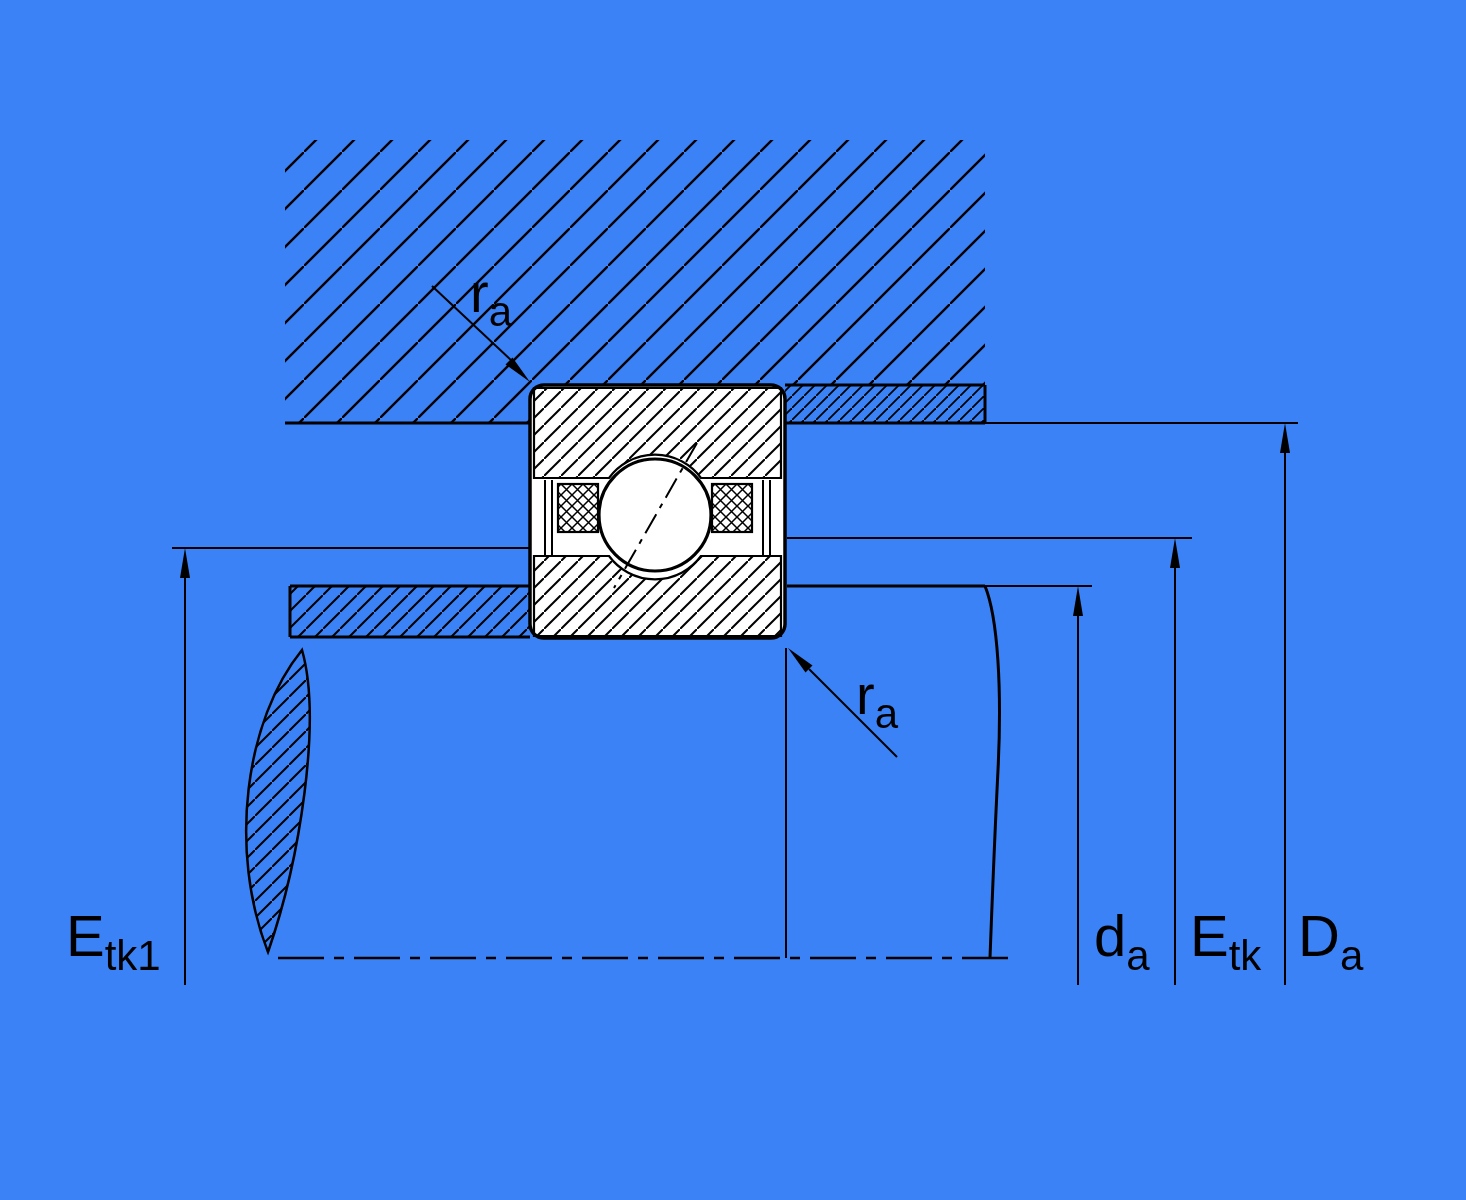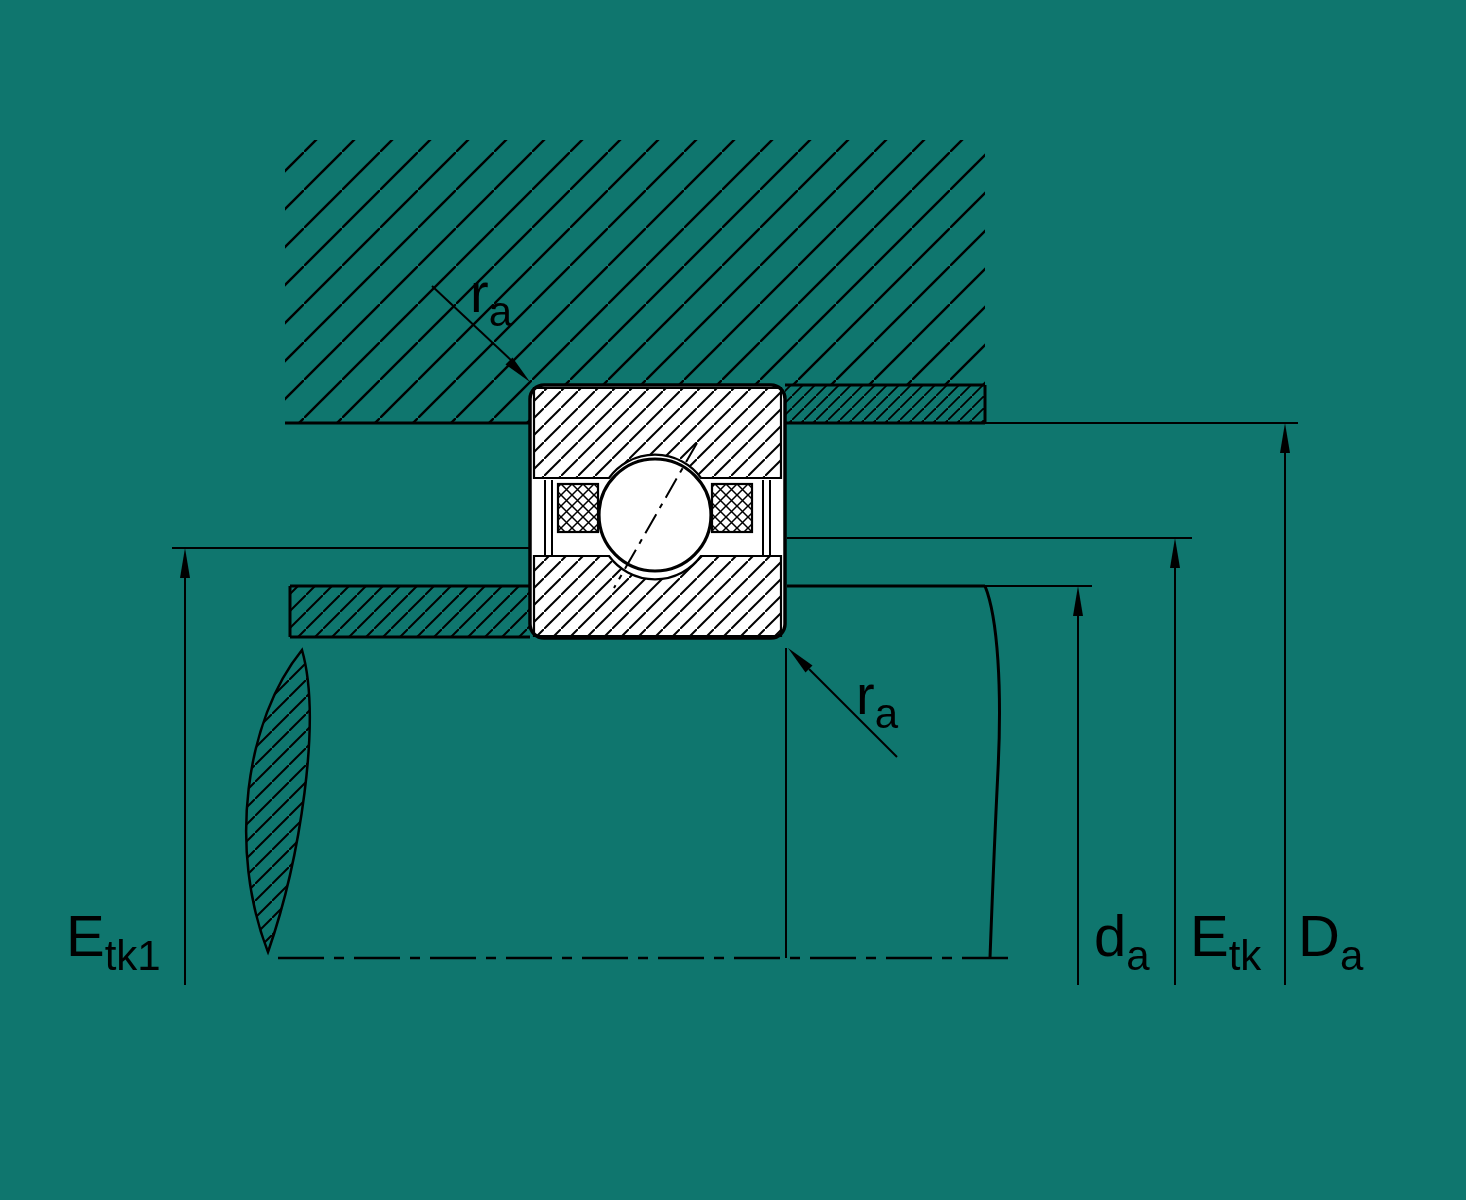--- a/index.html
+++ b/index.html
@@ -1,16 +1,16 @@
 <!DOCTYPE html>
 <html><head>
 <meta charset="utf-8">
 <style>
   html,body{margin:0;padding:0;background:#ffffff;}
-  .stage{position:relative;width:1466px;height:1200px;background:#0f766e;overflow:hidden;}
+  .stage{position:relative;width:1466px;height:1200px;background:#3b82f6;overflow:hidden;}
   svg{display:block;}
   text{font-family:"Liberation Sans","DejaVu Sans",sans-serif;fill:#000000;}
   .lbl{font-size:58px;}
   .sub{font-size:42px;}
   .lead{font-size:56px;}
 </style>
 </head>
 <body>
 
 <div class="stage">

